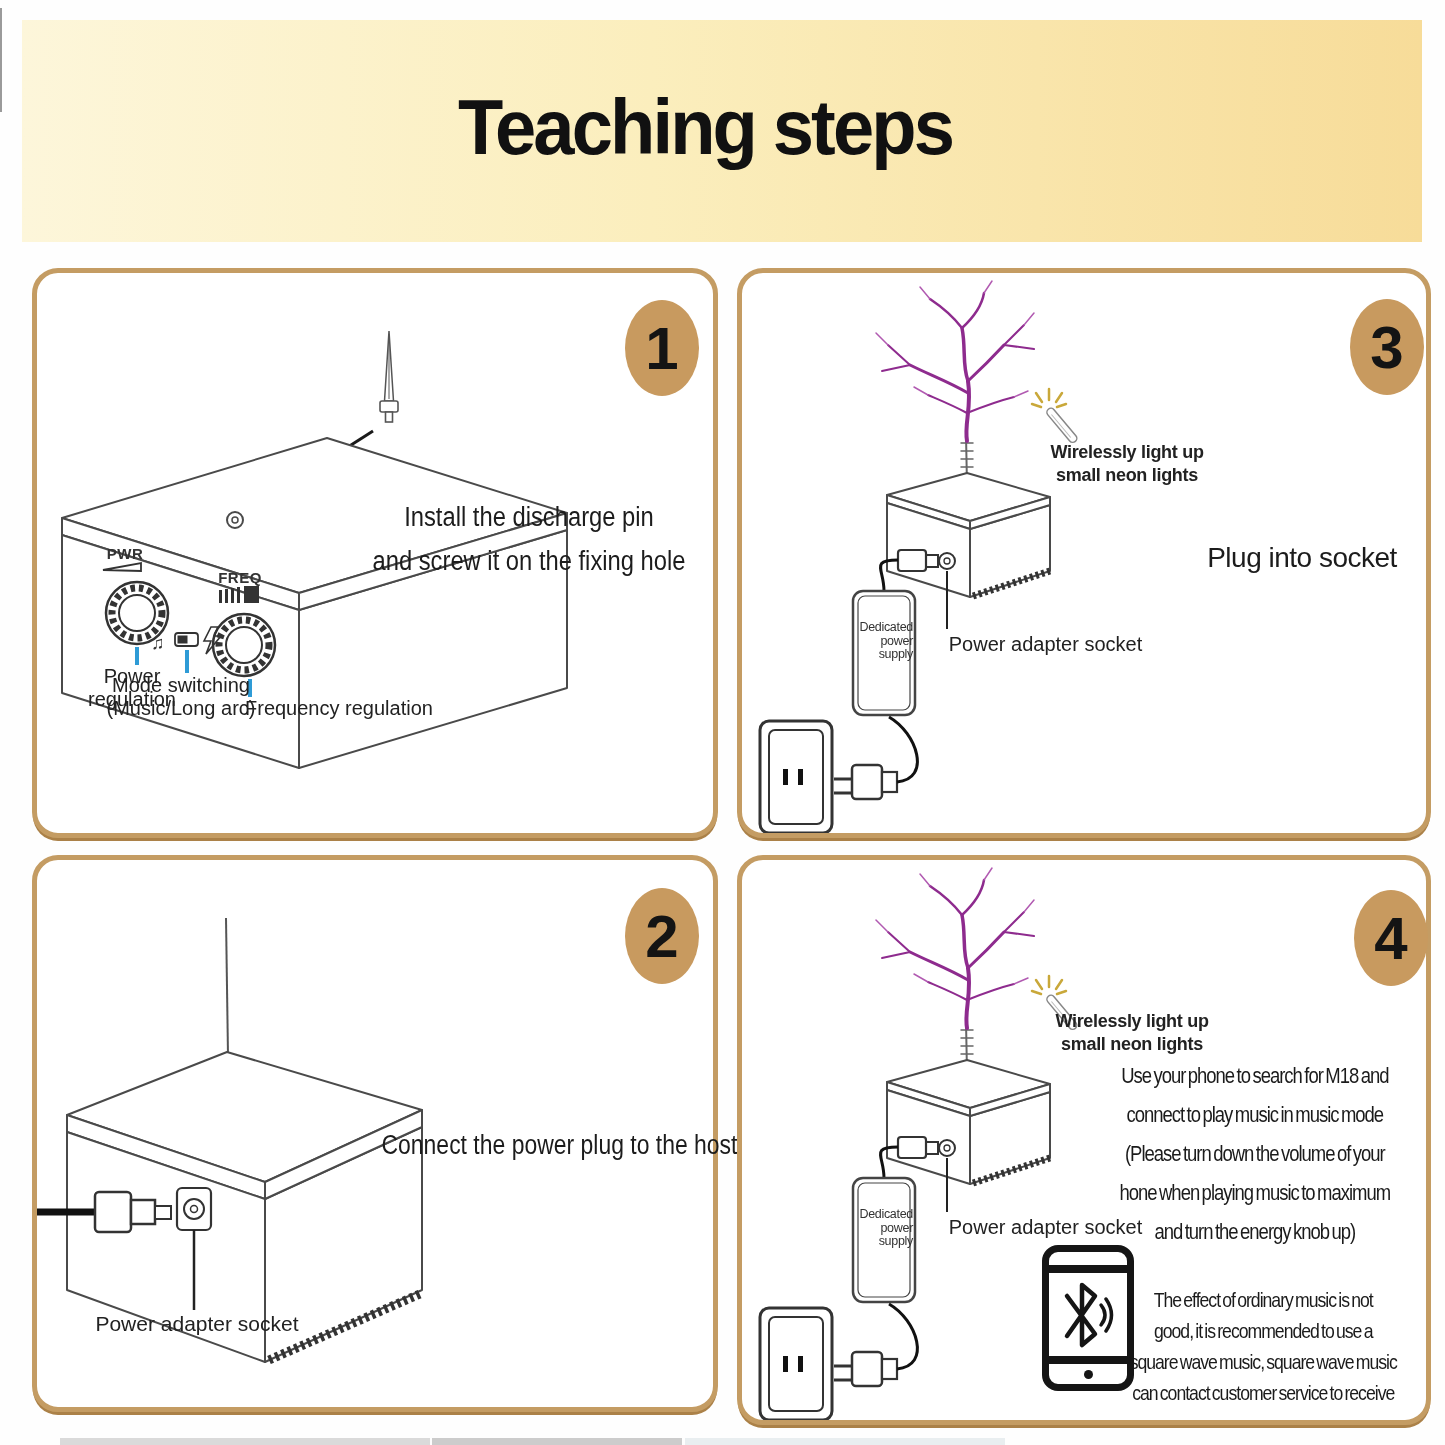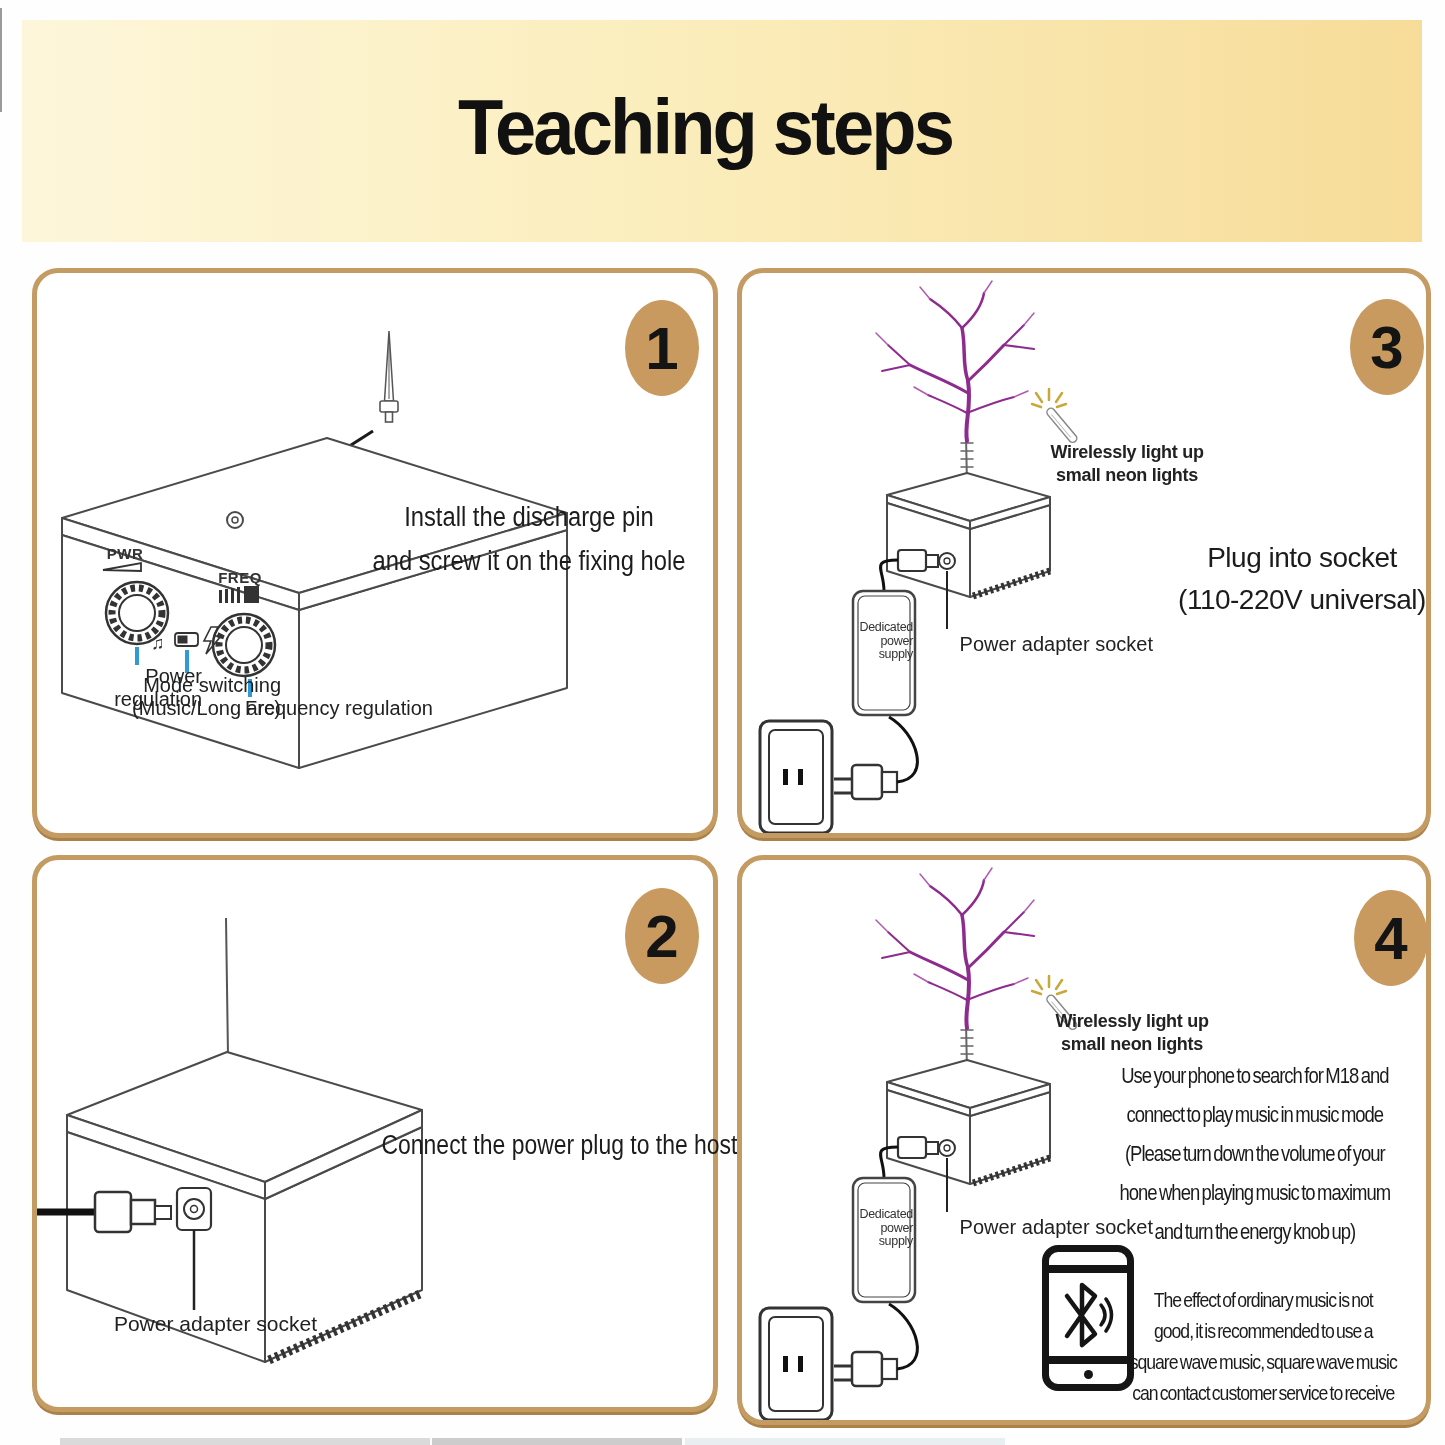--- a/index.html
+++ b/index.html
@@ -19,21 +19,21 @@
   #panel3{left:737px;top:268px;width:684px;height:560px;}
   #panel2{left:32px;top:855px;width:676px;height:547px;}
   #panel4{left:737px;top:855px;width:684px;height:560px;}
   .badge{width:74px;height:96px;border-radius:50%;background:#c89a5f;
     display:flex;align-items:center;justify-content:center;
     font-size:60px;font-weight:700;color:#141414;}
   .illo{left:0;top:0;}
   .cap{font-weight:400;color:#1c1c1c;}
   .cond{transform:scaleX(.88);transform-origin:center;}
   .condr{transform:scaleX(.84);transform-origin:right center;}
-  .lbl{font-size:20px;color:#222;text-align:right;line-height:23px;}
+  .lbl{font-size:20px;color:#222;text-align:center;line-height:23px;}
   .wireless{font-size:18px;font-weight:700;color:#222;text-align:center;line-height:23px;letter-spacing:-0.3px;}
   .psu{font-size:12.5px;line-height:13.5px;text-align:right;color:#333;letter-spacing:-0.3px;}
   .para{font-size:22px;line-height:39px;text-align:center;letter-spacing:-1.2px;word-spacing:-2px;color:#1b1b1b;}
   .para2{font-size:21px;line-height:31px;}
   
   #phone{left:300px;top:385px;width:78px;height:132px;border:7px solid #151515;border-radius:16px;background:#fff;}
   #phone .bar-top{position:absolute;left:0;top:13px;width:100%;height:8px;background:#151515;}
   #phone .bar-bot{position:absolute;left:0;bottom:20px;width:100%;height:8px;background:#151515;}
   #phone .dot{position:absolute;left:50%;bottom:5px;width:9px;height:9px;margin-left:-4.5px;border-radius:50%;background:#151515;}
   
@@ -268,21 +268,20 @@
     </div>
     <div class="abs wireless" style="left:290px;top:168px;width:190px;">
       <div>Wirelessly light up</div>
       <div>small neon lights</div>
     </div>
     <div class="abs lbl" style="left:196px;top:360px;width:215px;white-space:nowrap;">
       <div>Power adapter socket</div>
     </div>
     <div class="abs cap" style="left:426px;top:264px;width:268px;font-size:28px;line-height:42px;text-align:center;letter-spacing:-0.5px;">
       <div>Plug into socket</div>
-      <div>(110-220V universal)</div>
     </div>
     <div class="abs badge" style="left:608px;top:26px;">
       <span>3</span>
     </div>
   </div>
 
   <div id="panel4" class="abs panel">
     <svg class="abs illo" width="684" height="560" viewBox="0 0 684 560">
       <g fill="none" stroke="#8e2b8e" stroke-linecap="round">
         <line x1="225" y1="212" x2="224" y2="162" stroke="#666" stroke-width="2"></line>

